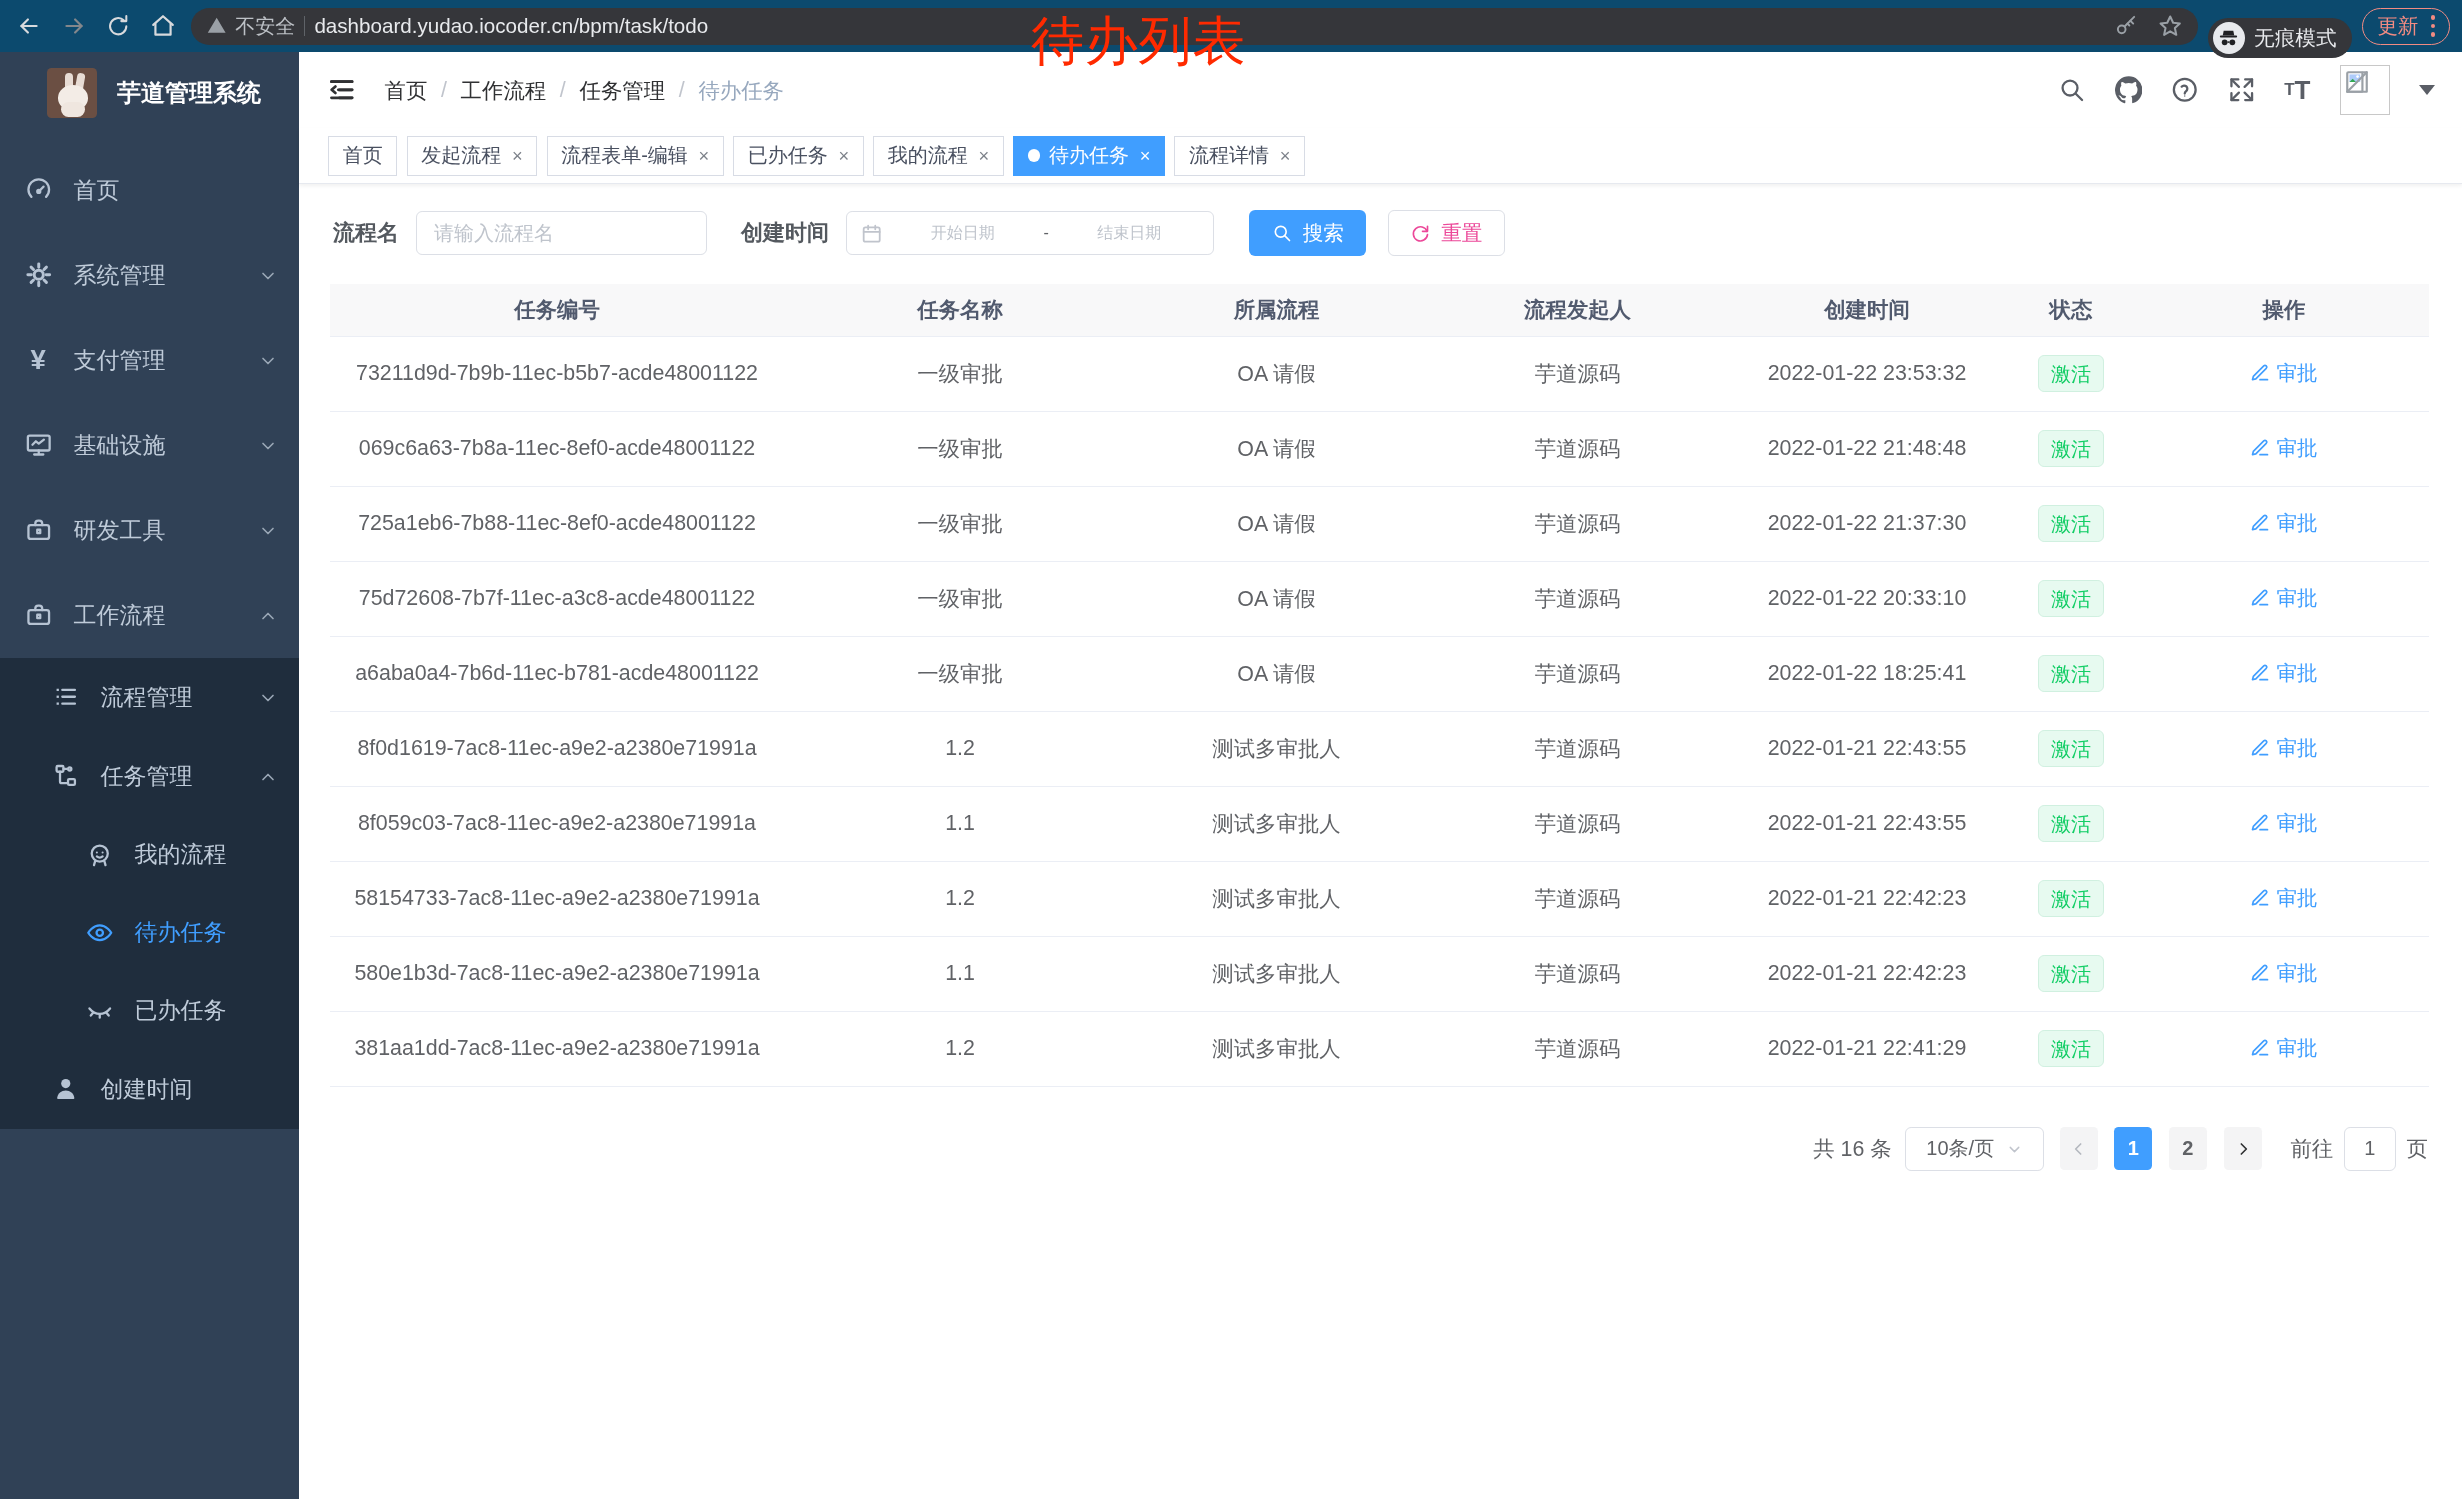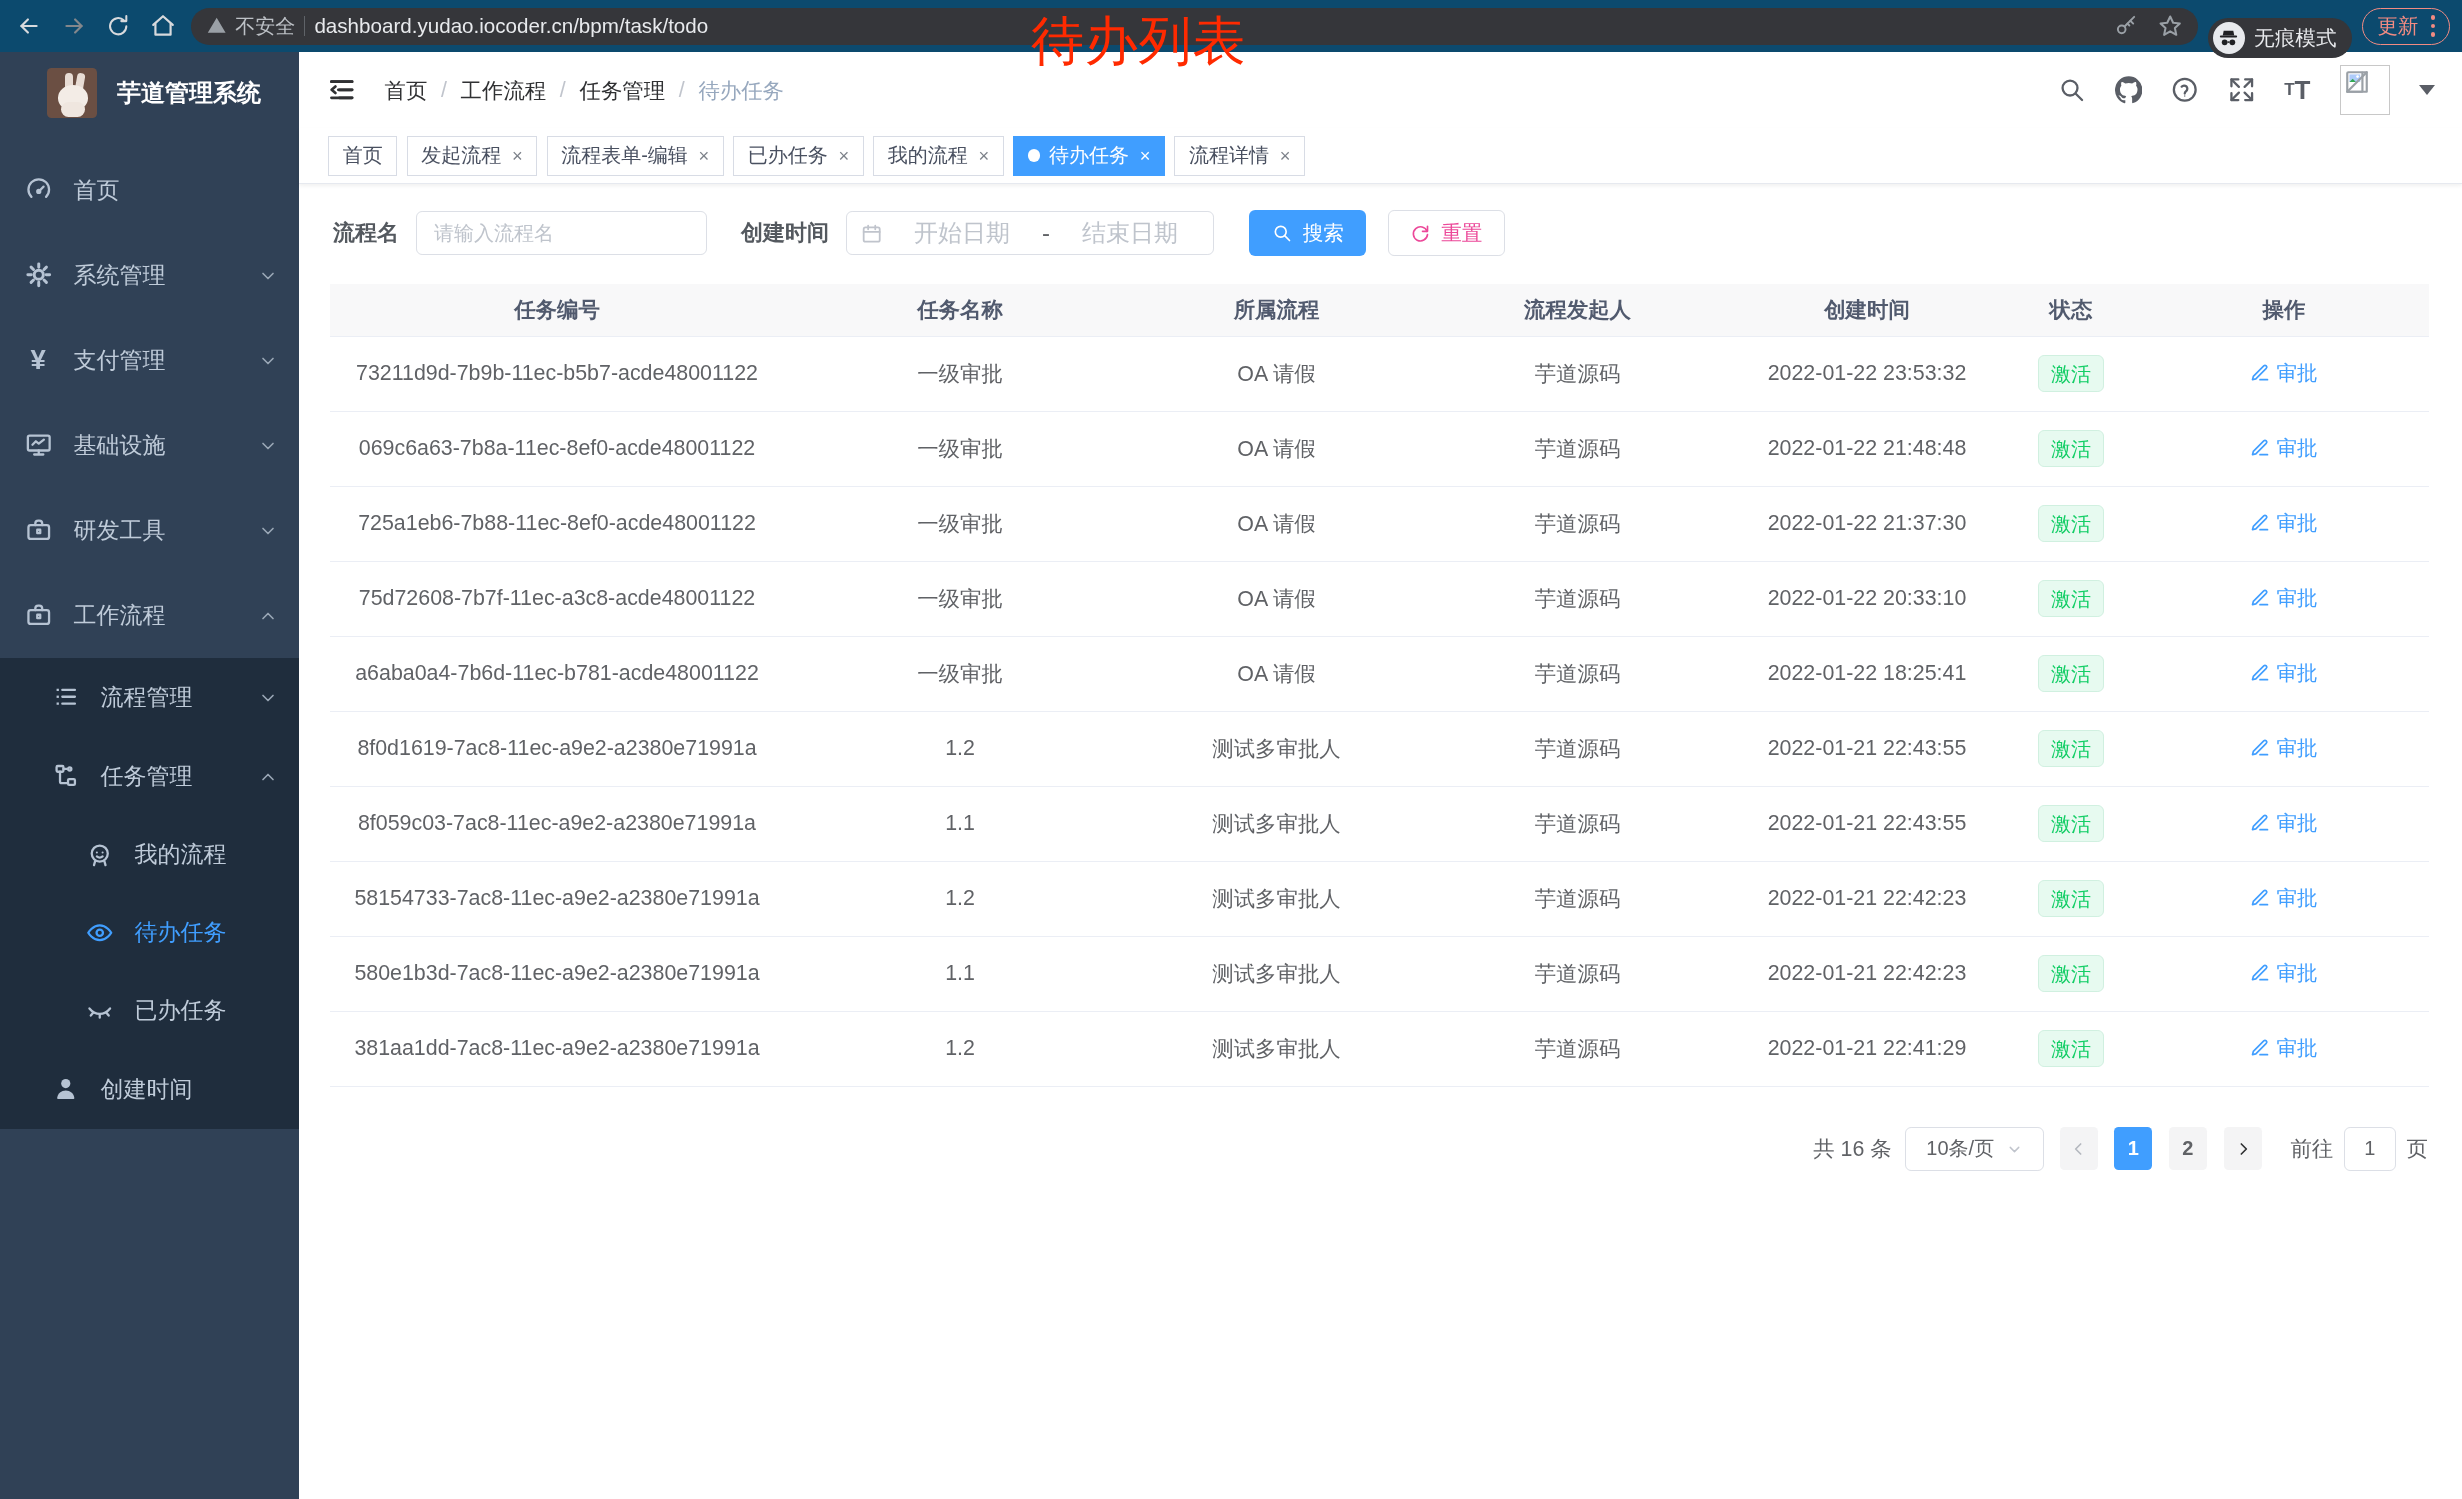--- a/index.html
+++ b/index.html
@@ -84,21 +84,21 @@
   .tag .dot { width:12.2px; height:12.2px; border-radius:50%; background:#fff; display:inline-block; }
 
   
   .content { flex:1 1 auto; background:#fff; padding:26px 0 0 0; }
   .filters { display:flex; align-items:center; padding-left:34px; gap:17px; height:46px; }
   .flabel { font-size:22px; color:#54595f; font-weight:700; }
   .tinput { width:291px; height:44px; border:0.8px solid #dcdfe6; border-radius:6.1px; font-size:20px; color:#606266;
             padding:0 17px; outline:none; background:#fff; }
   .tinput::placeholder { color:#bfc4cc; }
   .daterange { width:368px; height:44px; border:0.8px solid #dcdfe6; border-radius:6.1px; display:flex;
-               align-items:center; padding:0 13.7px; gap:10.7px; color:#bfc4cc; font-size:24px; }
+               align-items:center; padding:0 13.7px; gap:10.7px; color:#bfc4cc; font-size:16px; }
   .daterange .cal { font-size:21.4px; color:#c0c4cc; }
   .daterange .ph { flex:1 1 auto; text-align:center; }
   .daterange .sepd { color:#606266; }
   .btn { height:46px; border-radius:6.1px; font-size:20.6px; display:flex; align-items:center; gap:11px;
          padding:0 21.4px; cursor:pointer; border:0.8px solid transparent; }
   .btn.primary { background:#409eff; color:#fff; margin-left:18.3px; }
   .btn.plain { background:#fff; color:#ec4899; border-color:#dcdfe6; margin-left:4.6px; }
 
   .table { margin:27.5px 33px 0 30.5px; }
   .trow { display:grid; grid-template-columns:455px 351px 282px 320px 259px 149px 277px; align-items:center; }

